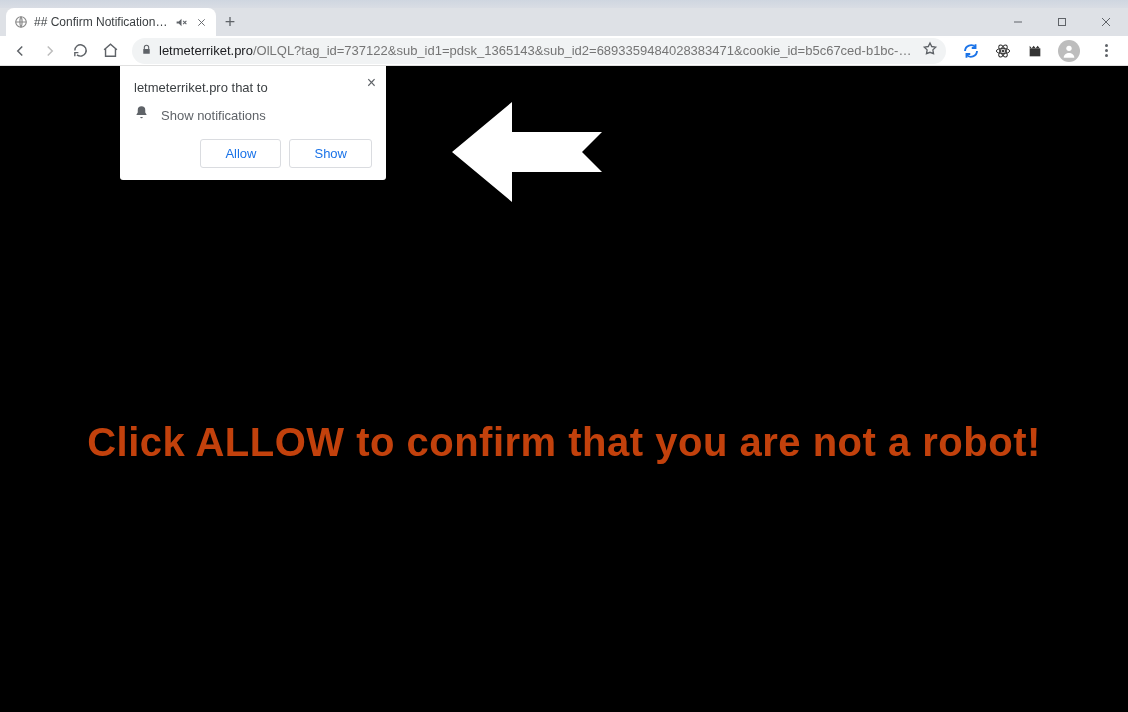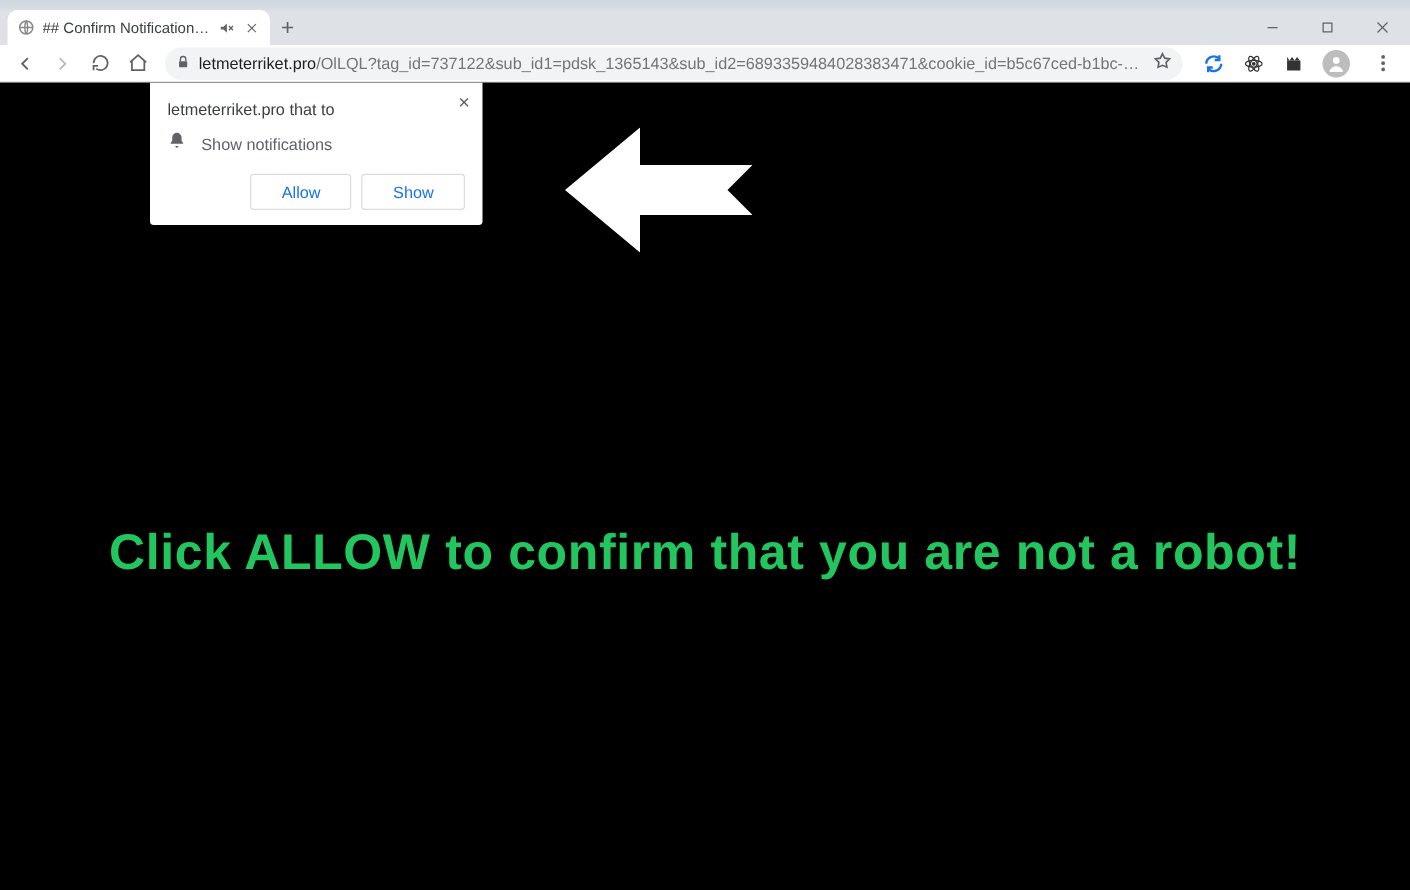--- a/index.html
+++ b/index.html
@@ -109,21 +109,21 @@
     width:100%;
     height: calc(712px - 8px - 28px - 30px);
     position:relative;
     overflow:hidden;
   }
   .main-text {
     position:absolute;
     top: 354px;
     left:0; right:0;
     text-align:center;
-    color:#22c55e;
+    color:#c2410c;
     font-size:40px;
     font-weight:700;
     font-family: Arial, sans-serif;
     letter-spacing:0.5px;
   }
 
   
   .arrow {
     position:absolute;
     left: 452px;

